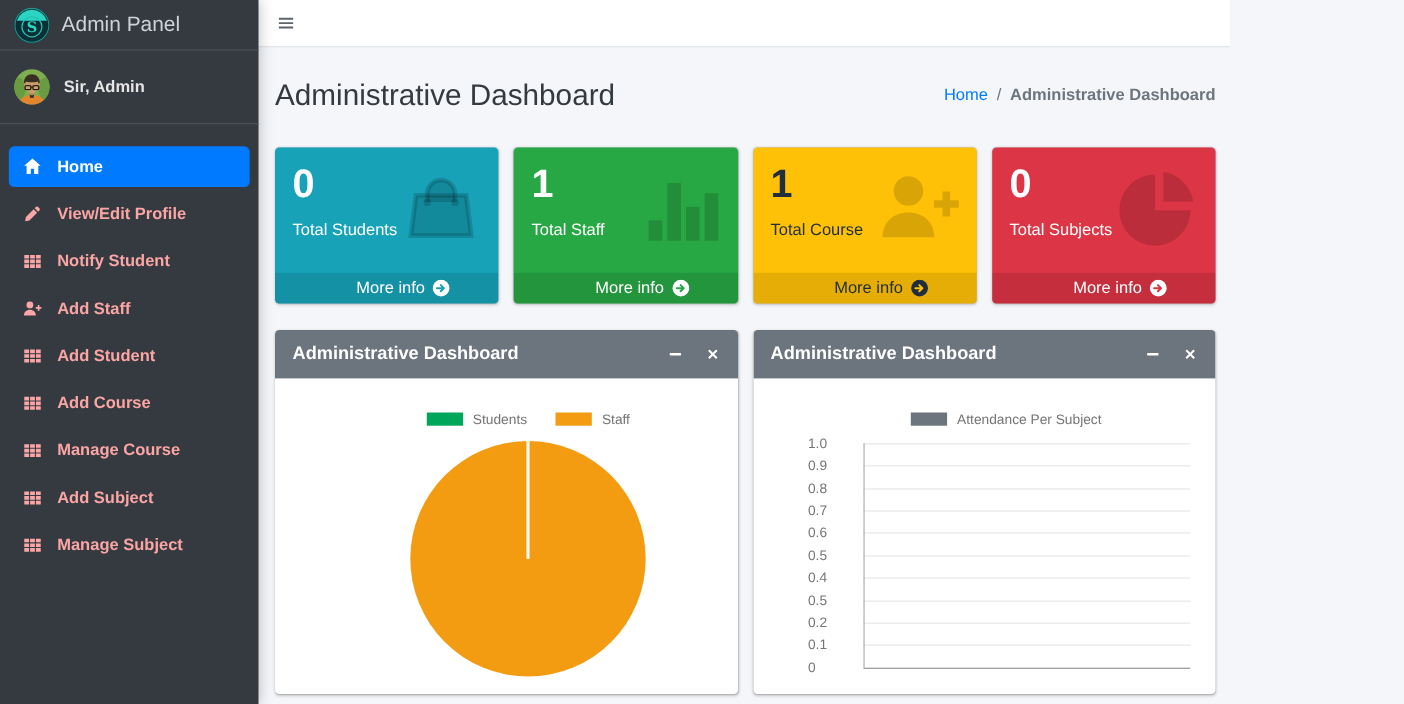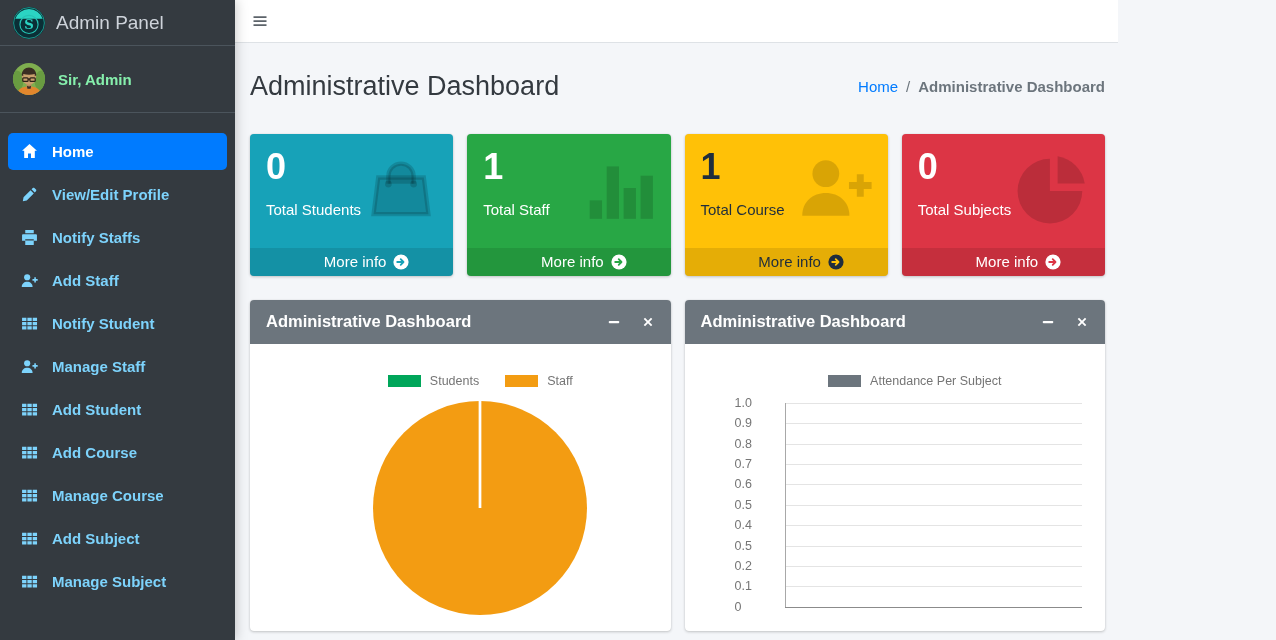--- a/index.html
+++ b/index.html
@@ -6,25 +6,25 @@
     font-family:"Liberation Sans",sans-serif;background:#f4f6f9;-webkit-font-smoothing:antialiased;}
   *{box-sizing:border-box;}
 
   
   .sidebar{position:fixed;left:0;top:0;width:235px;height:640px;background:#343a40;z-index:5;
     box-shadow:0 0 12px rgba(0,0,0,.25);}
   .brand{display:flex;align-items:center;gap:10px;height:46px;padding:0 12px;
     border-bottom:1px solid #4b545c;color:#ced3da;font-size:19px;white-space:nowrap;}
   .brand-logo svg{width:34px;height:34px;display:block;}
   .user-panel{display:flex;align-items:center;gap:12px;padding:16px 12px;
-    border-bottom:1px solid #4b545c;color:#86efac;font-size:15px;font-weight:700;}
+    border-bottom:1px solid #4b545c;color:#e5e5e5;font-size:15px;font-weight:700;}
   .avatar svg{width:34px;height:34px;display:block;border-radius:50%;}
   .nav{list-style:none;margin:0;padding:20px 8px 8px 8px;}
   .nav-item{display:flex;align-items:center;height:37px;padding:0 9px;margin-bottom:6px;
-    border-radius:5px;color:#7dd3fc;font-size:15px;font-weight:600;cursor:pointer;}
+    border-radius:5px;color:#fca5a5;font-size:15px;font-weight:600;cursor:pointer;}
   .nav-item.active{background:#007bff;color:#fff;}
   .nav-icon{width:25px;margin-right:10px;display:flex;justify-content:center;align-items:center;}
   .nav-icon svg{width:17px;height:17px;fill:currentColor;}
 
   
   .main{margin-left:235px;width:883px;}
   .navbar{height:43px;background:#fff;border-bottom:1px solid #dee2e6;
     display:flex;align-items:center;padding:0 17px;}
   .hamburger{color:#5c636a;cursor:pointer;display:flex;}
   .hamburger svg{width:16px;height:16px;fill:currentColor;}
@@ -129,52 +129,34 @@
     <span class="nav-icon">
           <svg viewBox="0 0 16 16">
             <path d="M11.1 1.9c.4-.4 1.1-.4 1.5 0l1.5 1.5c.4.4.4 1.1 0 1.5L12.9 6.1 9.9 3.1zM9 4 12 7 5.4 13.6l-3.7.7.7-3.7z"></path>
           </svg>
         </span>
     <span class="nav-label">View/Edit Profile</span>
   </li>
       <li class="nav-item">
     <span class="nav-icon">
           <svg viewBox="0 0 16 16">
-            <path d="M4 1h8v3H4zM1.8 5h12.4c.4 0 .8.3.8.8V11h-3v-1.3H4V11H1V5.8c0-.5.3-.8.8-.8zM4 10.8h8V15H4z"></path>
-          </svg>
-        </span>
-    <span class="nav-label">Notify Staffs</span>
+            <path d="M1 2.6h4.1v3.1H1zM6 2.6h4.1v3.1H6zM11 2.6h4.1v3.1H11zM1 6.6h4.1v3.1H1zM6 6.6h4.1v3.1H6zM11 6.6h4.1v3.1H11zM1 10.6h4.1v3.1H1zM6 10.6h4.1v3.1H6zM11 10.6h4.1v3.1H11z"></path>
+          </svg>
+        </span>
+    <span class="nav-label">Notify Student</span>
   </li>
       <li class="nav-item">
     <span class="nav-icon">
           <svg viewBox="0 0 16 16">
             <circle cx="5.8" cy="4.9" r="2.9"></circle>
             <path d="M.7 14c0-3 2.2-4.9 5.1-4.9S10.9 11 10.9 14z"></path>
             <path d="M10.8 6.7h1.7V5h1.5v1.7h1.7v1.5h-1.7v1.7h-1.5V8.2h-1.7z"></path>
           </svg>
         </span>
     <span class="nav-label">Add Staff</span>
-  </li>
-      <li class="nav-item">
-    <span class="nav-icon">
-          <svg viewBox="0 0 16 16">
-            <path d="M1 2.6h4.1v3.1H1zM6 2.6h4.1v3.1H6zM11 2.6h4.1v3.1H11zM1 6.6h4.1v3.1H1zM6 6.6h4.1v3.1H6zM11 6.6h4.1v3.1H11zM1 10.6h4.1v3.1H1zM6 10.6h4.1v3.1H6zM11 10.6h4.1v3.1H11z"></path>
-          </svg>
-        </span>
-    <span class="nav-label">Notify Student</span>
-  </li>
-      <li class="nav-item">
-    <span class="nav-icon">
-          <svg viewBox="0 0 16 16">
-            <circle cx="5.8" cy="4.9" r="2.9"></circle>
-            <path d="M.7 14c0-3 2.2-4.9 5.1-4.9S10.9 11 10.9 14z"></path>
-            <path d="M10.8 6.7h1.7V5h1.5v1.7h1.7v1.5h-1.7v1.7h-1.5V8.2h-1.7z"></path>
-          </svg>
-        </span>
-    <span class="nav-label">Manage Staff</span>
   </li>
       <li class="nav-item">
     <span class="nav-icon">
           <svg viewBox="0 0 16 16">
             <path d="M1 2.6h4.1v3.1H1zM6 2.6h4.1v3.1H6zM11 2.6h4.1v3.1H11zM1 6.6h4.1v3.1H1zM6 6.6h4.1v3.1H6zM11 6.6h4.1v3.1H11zM1 10.6h4.1v3.1H1zM6 10.6h4.1v3.1H6zM11 10.6h4.1v3.1H11z"></path>
           </svg>
         </span>
     <span class="nav-label">Add Student</span>
   </li>
       <li class="nav-item">

